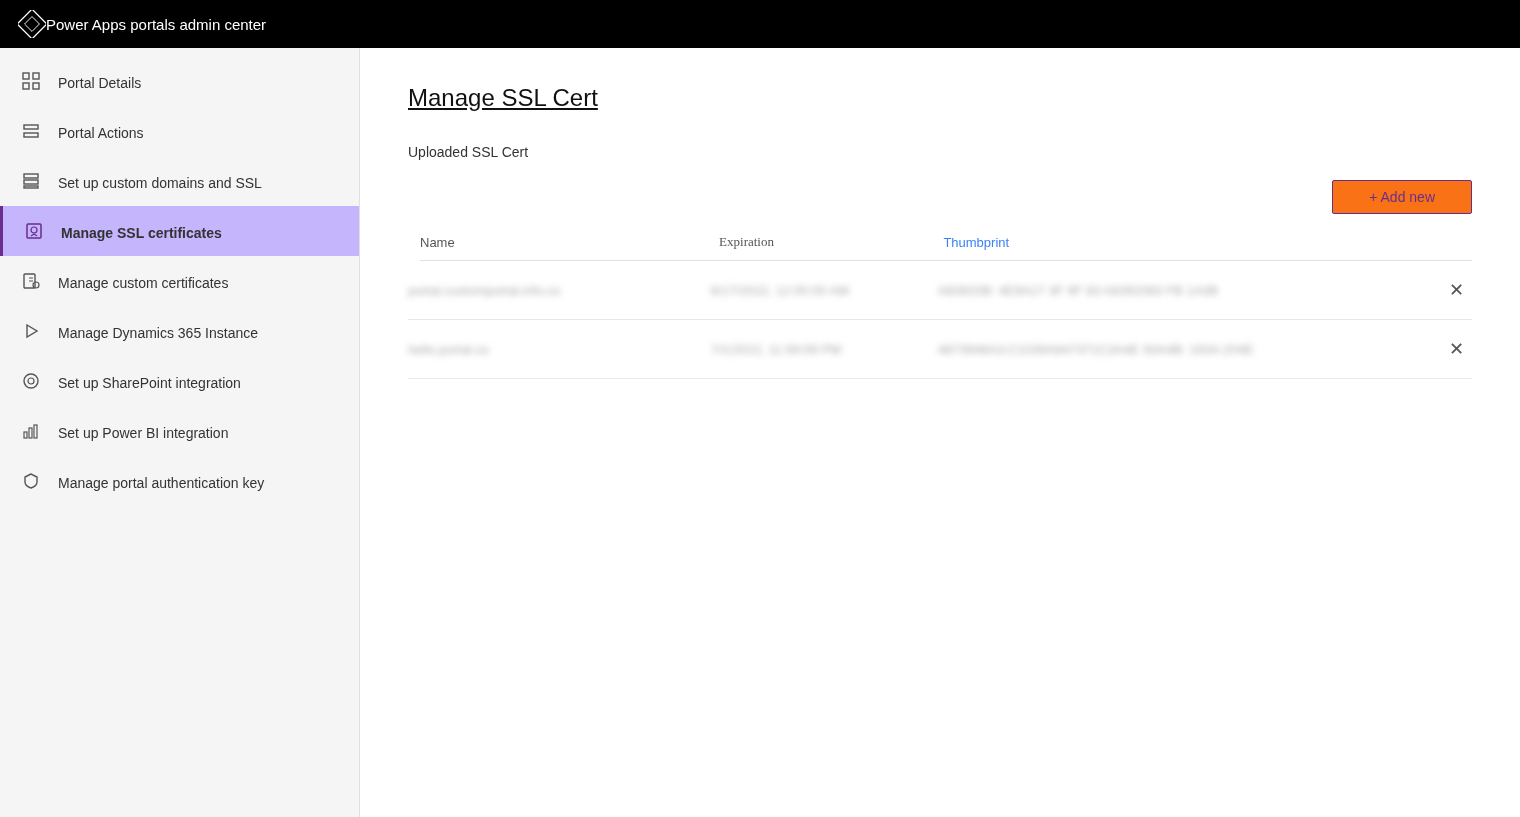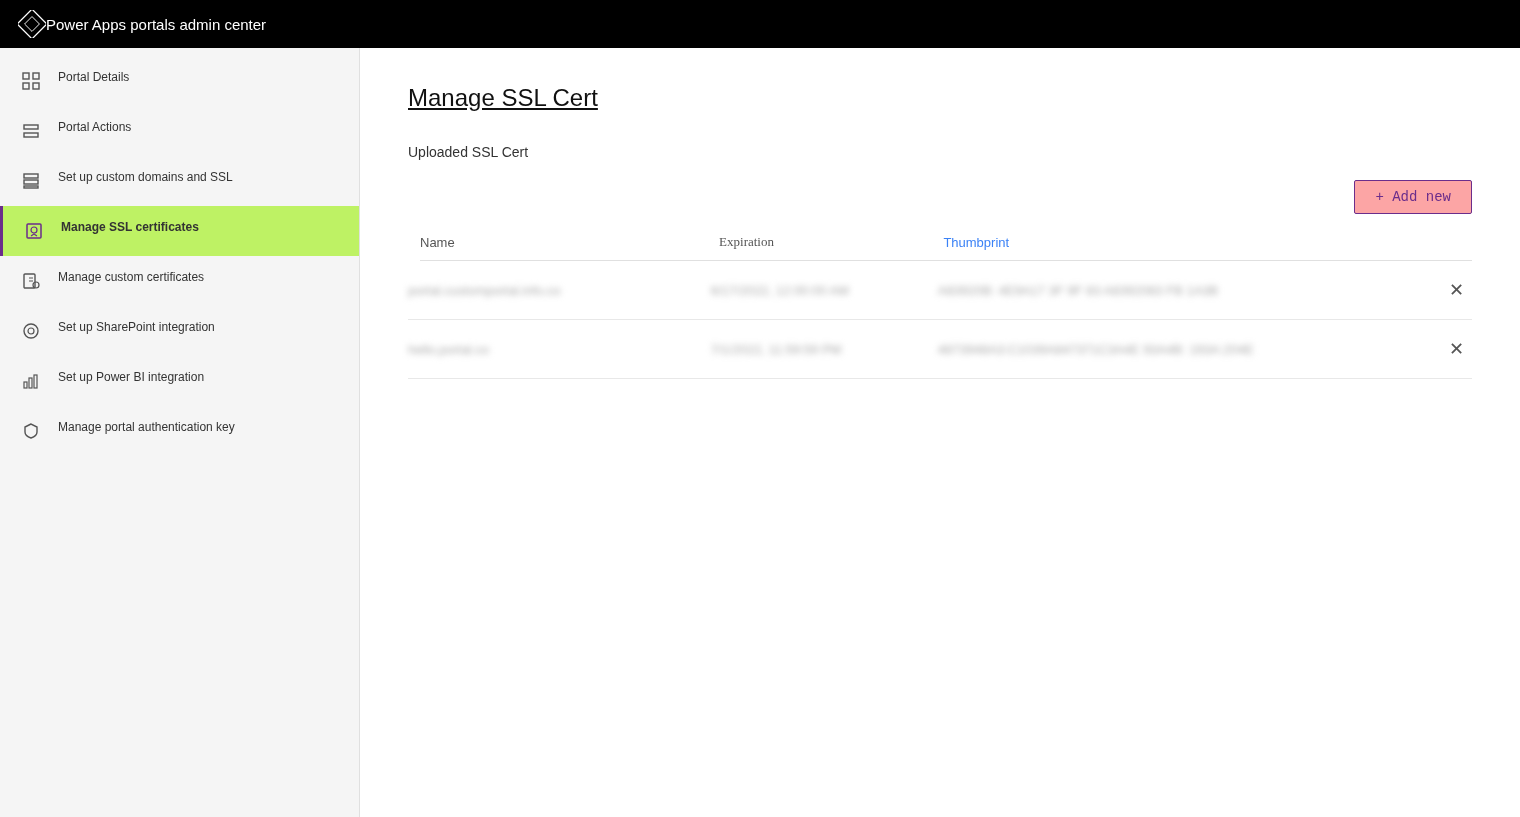--- a/index.html
+++ b/index.html
@@ -32,30 +32,30 @@
     .sidebar {
       width: 360px;
       flex-shrink: 0;
       background: #f5f5f5;
       border-right: 1px solid #e0e0e0;
       overflow-y: auto;
       padding: 8px 0;
     }
     .sidebar-item {
       display: flex;
-      align-items: flex-start;
+      align-items: flex-end;
       padding: 14px 20px;
       cursor: pointer;
       gap: 16px;
-      font-size: 12px;
+      font-size: 14px;
       color: #333;
       position: relative;
     }
     .sidebar-item.active {
-      background: #bef264;
+      background: #c4b5fd;
       font-weight: 600;
       border-left: 3px solid #6b2d8b;
     }
     .sidebar-item.active .sidebar-icon {
       color: #6b2d8b;
     }
     .sidebar-icon {
       width: 22px;
       height: 22px;
       flex-shrink: 0;
@@ -108,29 +108,28 @@
     }
     .col-name-val { flex: 2; font-size: 13px; color: #aaa; filter: blur(3px); user-select: none; }
     .col-expiry-val { flex: 1.5; font-size: 13px; color: #aaa; filter: blur(3px); user-select: none; }
     .col-thumb-val { flex: 3; font-size: 13px; color: #aaa; filter: blur(3px); user-select: none; }
     .col-action-val { width: 80px; display: flex; justify-content: flex-end; }
 
     .add-new-btn {
       display: flex;
       align-items: center;
       gap: 6px;
-      padding: 8px 20px;
+      padding: 8px 36px;
       border: 1px solid #6b2d8b;
-      background: #fca5a5;
+      background: #f97316;
       color: #6b2d8b;
       font-size: 14px;
       cursor: pointer;
       border-radius: 2px;
       white-space: nowrap;
-      font-family: Liberation Mono, monospace;
     }
 
     .table-top-row {
       display: flex;
       align-items: center;
       justify-content: flex-end;
       margin-bottom: 10px;
     }
 
     .delete-btn {
@@ -211,20 +210,28 @@
       <span class="sidebar-icon">
         <svg width="18" height="18" viewBox="0 0 18 18" fill="none">
           <rect x="2" y="2" width="11" height="14" rx="1" stroke="#555" stroke-width="1.4"></rect>
           <circle cx="14" cy="13" r="3" stroke="#555" stroke-width="1.2"></circle>
           <path d="M7 6h4M7 9h4" stroke="#555" stroke-width="1.2"></path>
         </svg>
       </span>
       <span class="sidebar-label">Manage custom certificates</span>
     </div>
 
+    <div class="sidebar-item">
+      <span class="sidebar-icon">
+        <svg width="18" height="18" viewBox="0 0 18 18" fill="none">
+          <polygon points="5,3 15,9 5,15" stroke="#555" stroke-width="1.4" fill="none"></polygon>
+        </svg>
+      </span>
+      <span class="sidebar-label">Manage Dynamics 365 Instance</span>
+    </div>
 
     <div class="sidebar-item">
       <span class="sidebar-icon">
         <svg width="18" height="18" viewBox="0 0 18 18" fill="none">
           <circle cx="9" cy="9" r="7" stroke="#555" stroke-width="1.4"></circle>
           <circle cx="9" cy="9" r="3" stroke="#555" stroke-width="1.2"></circle>
         </svg>
       </span>
       <span class="sidebar-label">Set up SharePoint integration</span>
     </div>

